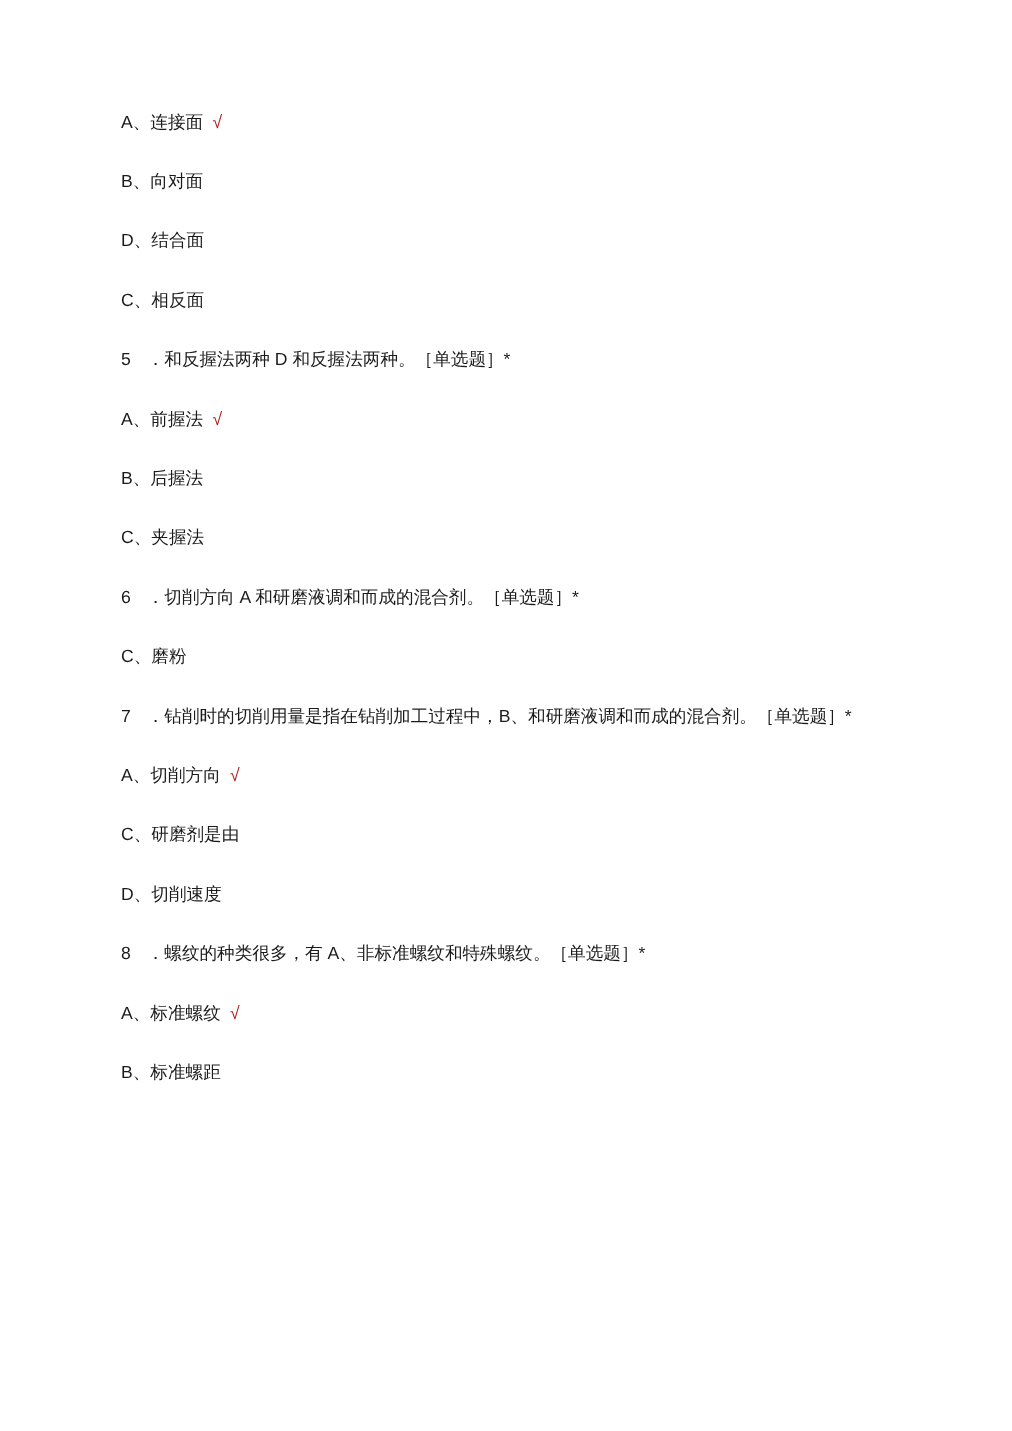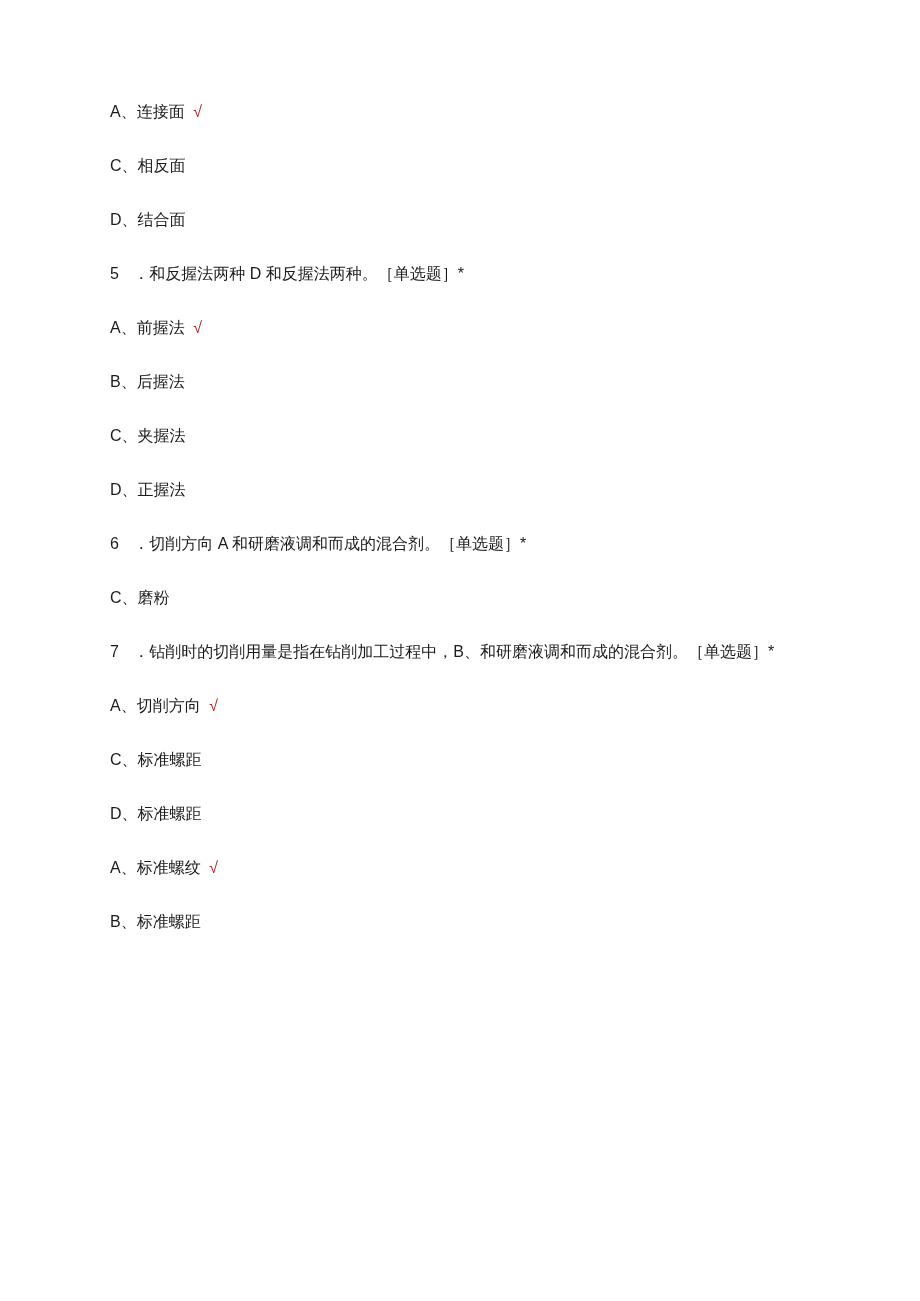--- a/index.html
+++ b/index.html
@@ -34,67 +34,71 @@
 </head>
 <body>
 
 <div class="page">
 
   <div class="line">
     <span>A、连接面</span>
     <span class="check">√</span>
   </div>
   <div class="line">
-    <span>C、相反面</span>
+    <span>B、向对面</span>
   </div>
   <div class="line">
     <span>D、结合面</span>
+  </div>
+  <div class="line">
+    <span>C、相反面</span>
   </div>
 
   <div class="q-line">
     <span class="num">5</span>
     <span>．和反握法两种 D 和反握法两种。［单选题］*</span>
   </div>
   <div class="line">
     <span>A、前握法</span>
     <span class="check">√</span>
   </div>
   <div class="line">
     <span>B、后握法</span>
   </div>
   <div class="line">
     <span>C、夹握法</span>
-  </div>
-  <div class="line">
-    <span>D、正握法</span>
   </div>
 
   <div class="q-line">
     <span class="num">6</span>
     <span>．切削方向 A 和研磨液调和而成的混合剂。［单选题］*</span>
   </div>
   <div class="line">
     <span>C、磨粉</span>
   </div>
 
   <div class="q-line">
     <span class="num">7</span>
     <span>．钻削时的切削用量是指在钻削加工过程中，B、和研磨液调和而成的混合剂。［单选题］*</span>
   </div>
   <div class="line">
     <span>A、切削方向</span>
     <span class="check">√</span>
   </div>
   <div class="line">
-    <span>C、标准螺距</span>
+    <span>C、研磨剂是由</span>
   </div>
   <div class="line">
-    <span>D、标准螺距</span>
+    <span>D、切削速度</span>
   </div>
 
+  <div class="q-line">
+    <span class="num">8</span>
+    <span>．螺纹的种类很多，有 A、非标准螺纹和特殊螺纹。［单选题］*</span>
+  </div>
   <div class="line">
     <span>A、标准螺纹</span>
     <span class="check">√</span>
   </div>
   <div class="line">
     <span>B、标准螺距</span>
   </div>
 
 </div>
 

